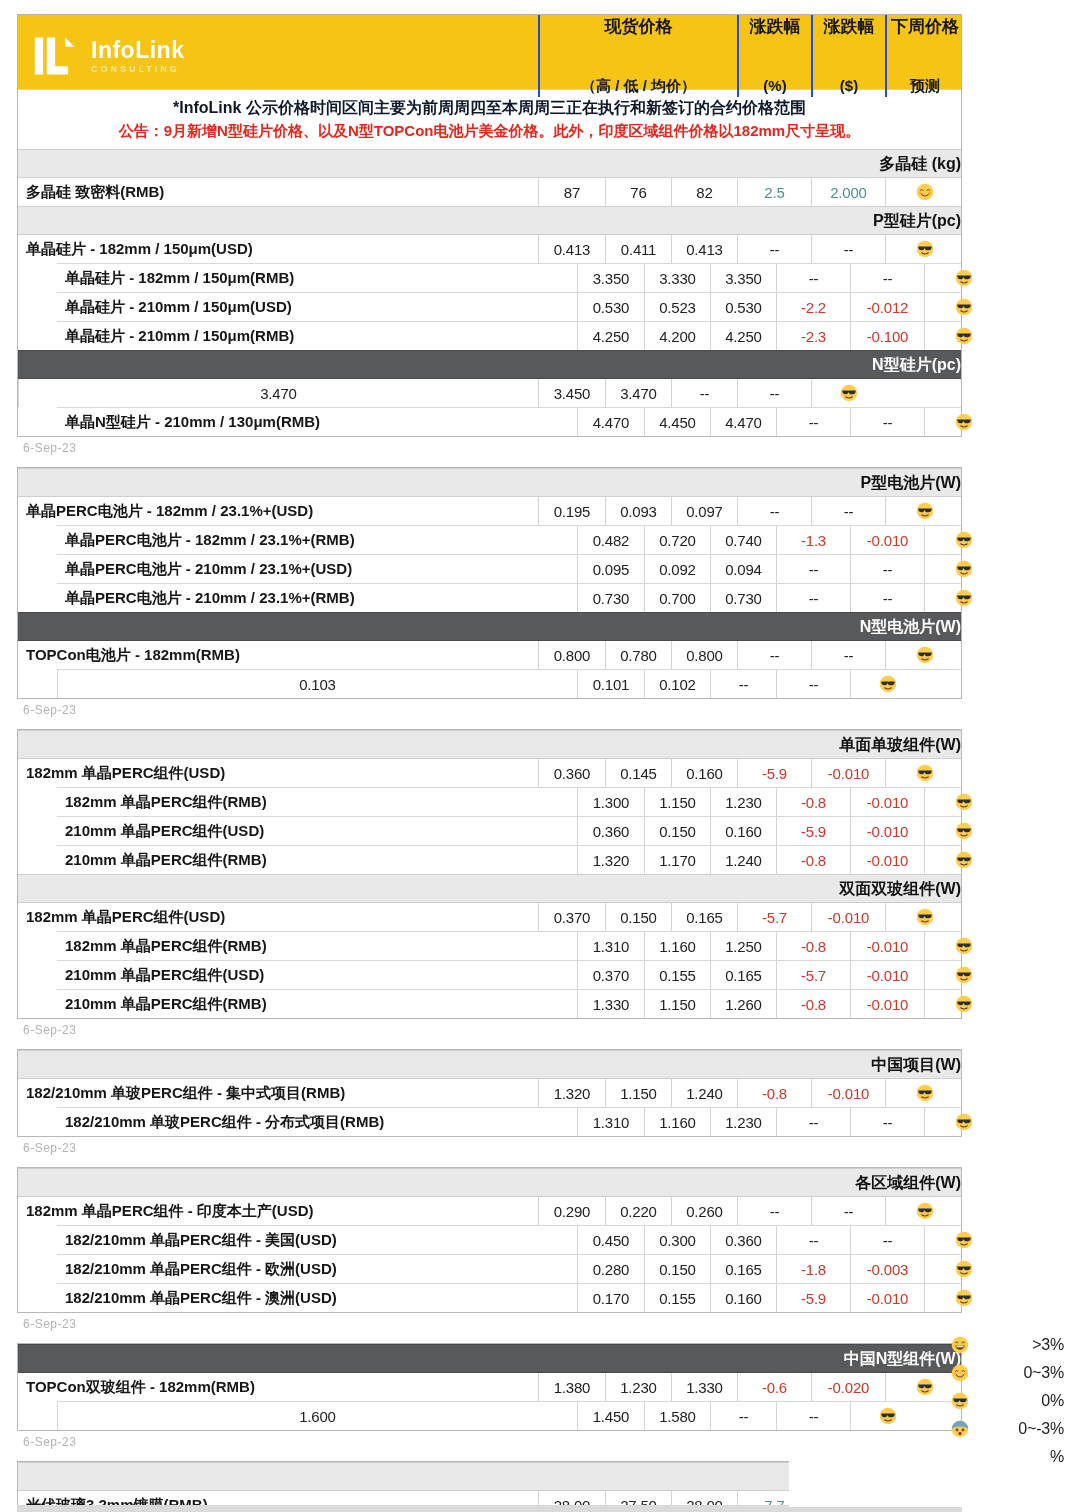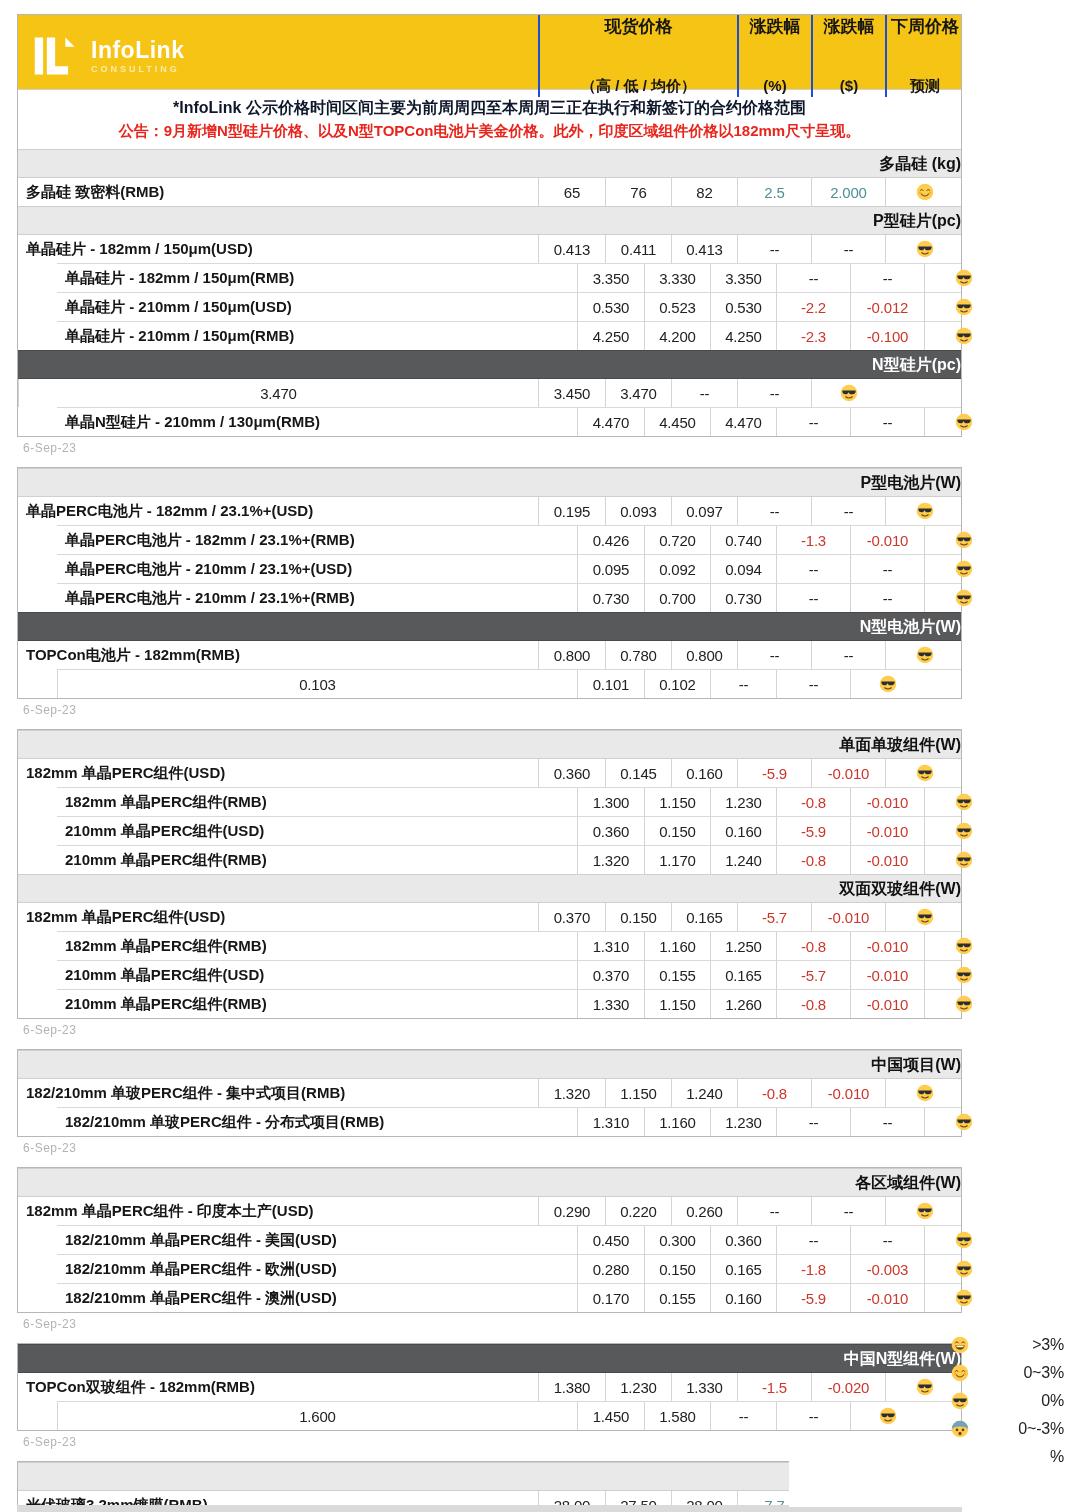--- a/index.html
+++ b/index.html
@@ -94,21 +94,21 @@
           <div class="yh-line2">预测</div>
         </div>
       </div>
       <div class="notes">
         <div class="note1">*InfoLink 公示价格时间区间主要为前周周四至本周周三正在执行和新签订的合约价格范围</div>
         <div class="note2">公告：9月新增N型硅片价格、以及N型TOPCon电池片美金价格。此外，印度区域组件价格以182mm尺寸呈现。</div>
       </div>
     <div class="sec-header light">多晶硅 (kg)</div>
         <div class="row">
           <div class="cell name">多晶硅 致密料(RMB)</div>
-          <div class="cell val">65</div>
+          <div class="cell val">87</div>
           <div class="cell val">76</div>
           <div class="cell val">82</div>
           <div class="cell val t-teal">2.5</div>
           <div class="cell val t-teal">2.000</div>
           <div class="cell emoji-cell">
             <svg width="18" height="18" viewBox="0 0 20 20">
               <circle cx="10" cy="10" r="9.2" fill="#FFCC4D"></circle>
               <path d="M4.8 8.2c0.5-1.4 2.5-1.4 3 0" stroke="#66471B" stroke-width="1.1" fill="none" stroke-linecap="round"></path>
               <path d="M12.2 8.2c0.5-1.4 2.5-1.4 3 0" stroke="#66471B" stroke-width="1.1" fill="none" stroke-linecap="round"></path>
               <path d="M6 12.2c1.3 1.6 2.7 2.3 4 2.3s2.7-0.7 4-2.3" stroke="#66471B" stroke-width="1.2" fill="none" stroke-linecap="round"></path>
@@ -225,21 +225,21 @@
             <div class="cell emoji-cell">
               <svg width="18" height="18" viewBox="0 0 20 20">
                 <circle cx="10" cy="10" r="9.2" fill="#FFCC4D"></circle>
                 <path d="M2.6 7.1h14.8v0.9c0 1.9-1.5 3.4-3.4 3.4h-1.2c-1.6 0-2.9-1.1-3.3-2.6-0.4 1.5-1.7 2.6-3.3 2.6H5.9c-1.8 0-3.3-1.5-3.3-3.4z" fill="#292F33"></path>
                 <path d="M6.3 14.2c1.2 0.9 2.4 1.3 3.7 1.3s2.5-0.4 3.7-1.3" stroke="#66471B" stroke-width="1.2" fill="none" stroke-linecap="round"></path>
               </svg>
             </div>
           </div>
           <div class="row">
             <div class="cell name">单晶PERC电池片 - 182mm / 23.1%+(RMB)</div>
-            <div class="cell val">0.426</div>
+            <div class="cell val">0.482</div>
             <div class="cell val">0.720</div>
             <div class="cell val">0.740</div>
             <div class="cell val t-red">-1.3</div>
             <div class="cell val t-red">-0.010</div>
             <div class="cell emoji-cell">
               <svg width="18" height="18" viewBox="0 0 20 20">
                 <circle cx="10" cy="10" r="9.2" fill="#FFCC4D"></circle>
                 <path d="M2.6 7.1h14.8v0.9c0 1.9-1.5 3.4-3.4 3.4h-1.2c-1.6 0-2.9-1.1-3.3-2.6-0.4 1.5-1.7 2.6-3.3 2.6H5.9c-1.8 0-3.3-1.5-3.3-3.4z" fill="#292F33"></path>
                 <path d="M6.3 14.2c1.2 0.9 2.4 1.3 3.7 1.3s2.5-0.4 3.7-1.3" stroke="#66471B" stroke-width="1.2" fill="none" stroke-linecap="round"></path>
               </svg>
@@ -538,21 +538,21 @@
         <div class="date-line">6-Sep-23</div>
       </div>
       <div class="block">
         <div class="table-box">
           <div class="sec-header dark">中国N型组件(W)</div>
           <div class="row">
             <div class="cell name">TOPCon双玻组件 - 182mm(RMB)</div>
             <div class="cell val">1.380</div>
             <div class="cell val">1.230</div>
             <div class="cell val">1.330</div>
-            <div class="cell val t-red">-1.5</div>
+            <div class="cell val t-red">-0.6</div>
             <div class="cell val t-red">-0.020</div>
             <div class="cell emoji-cell">
               <svg width="18" height="18" viewBox="0 0 20 20">
                 <circle cx="10" cy="10" r="9.2" fill="#FFCC4D"></circle>
                 <path d="M2.6 7.1h14.8v0.9c0 1.9-1.5 3.4-3.4 3.4h-1.2c-1.6 0-2.9-1.1-3.3-2.6-0.4 1.5-1.7 2.6-3.3 2.6H5.9c-1.8 0-3.3-1.5-3.3-3.4z" fill="#292F33"></path>
                 <path d="M6.3 14.2c1.2 0.9 2.4 1.3 3.7 1.3s2.5-0.4 3.7-1.3" stroke="#66471B" stroke-width="1.2" fill="none" stroke-linecap="round"></path>
               </svg>
             </div>
           </div>
           <div class="row">

